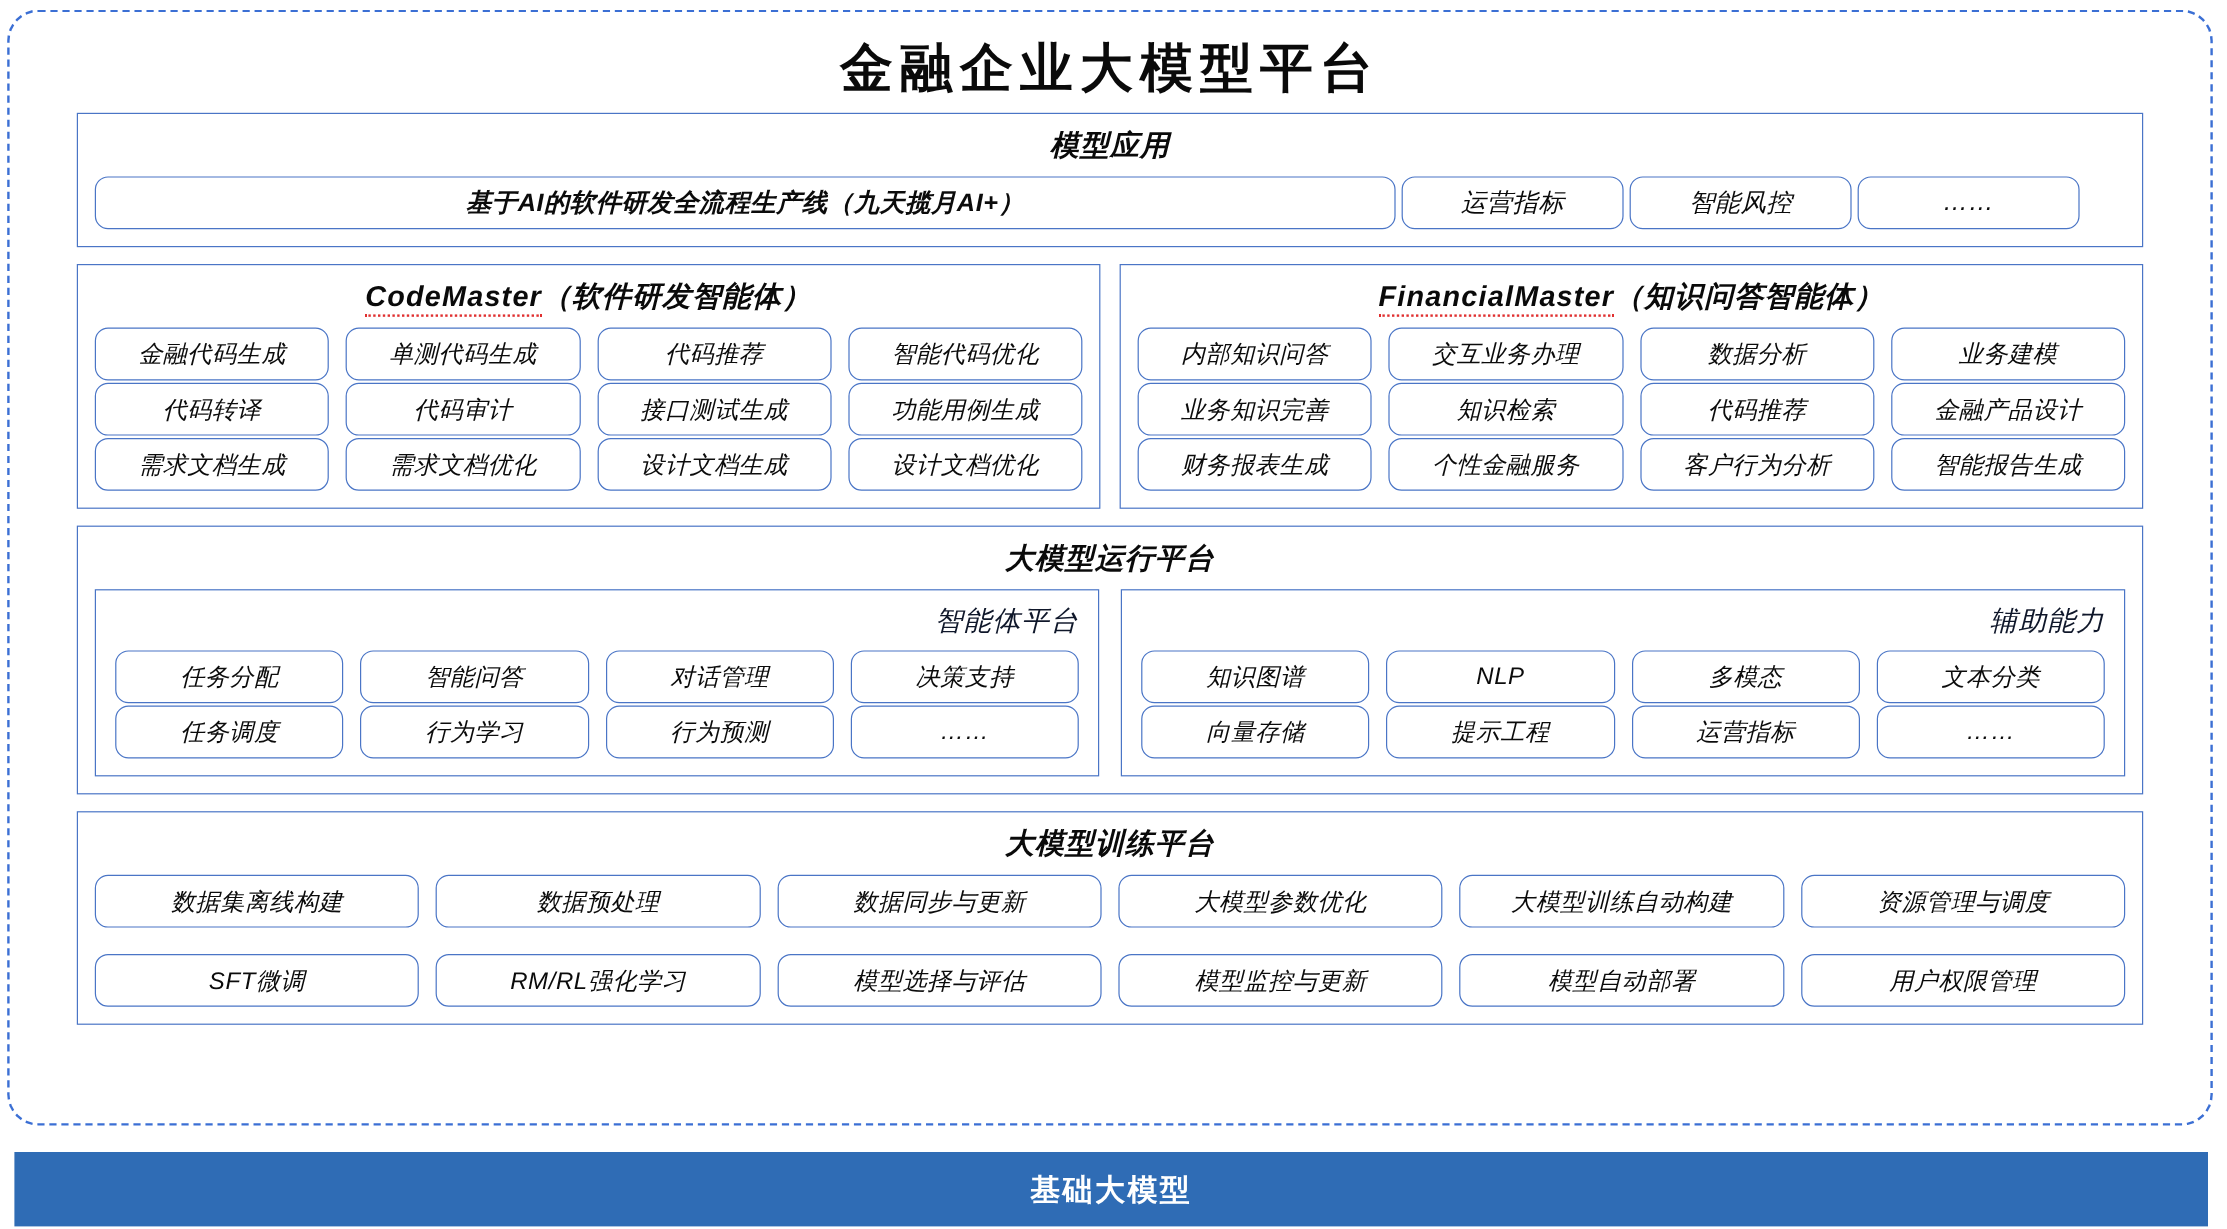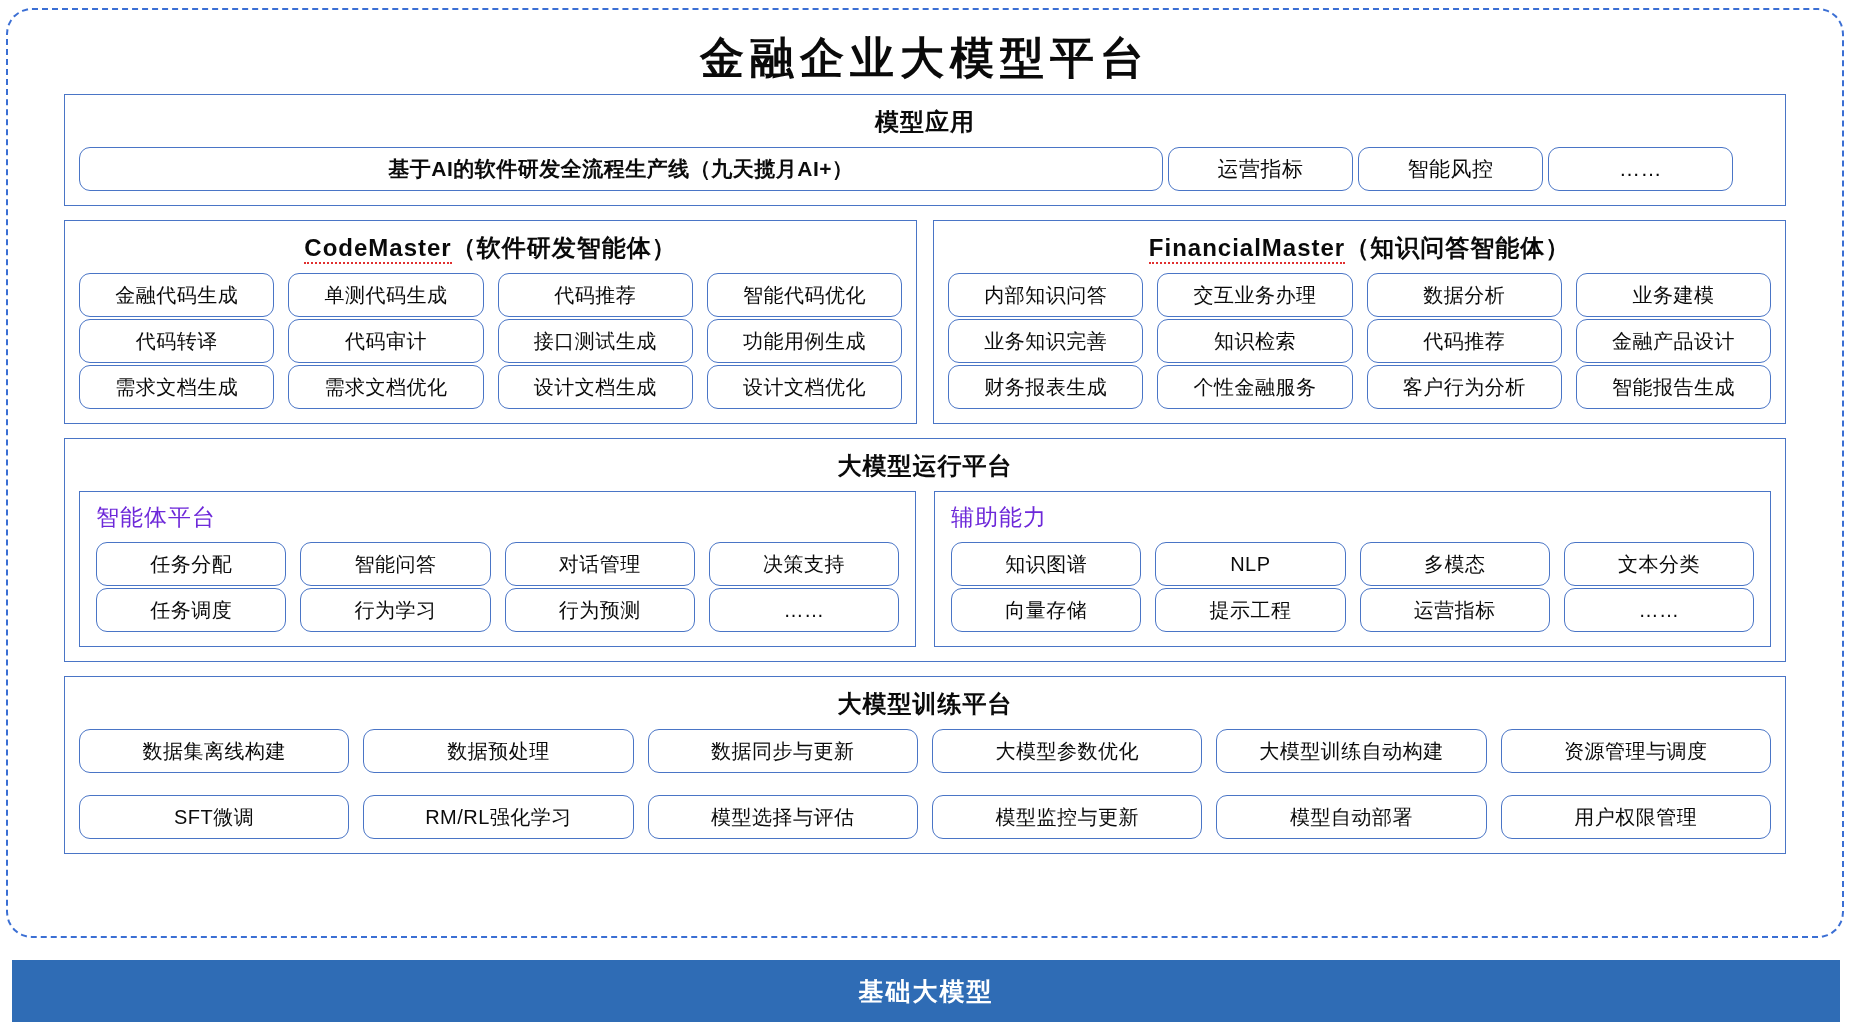--- a/index.html
+++ b/index.html
@@ -41,20 +41,21 @@
     padding-bottom: 14px;
   }
 
   
   .panel {
     box-sizing: border-box;
     border: 1.6px solid #4a75c6;
     background: #ffffff;
     margin: 0 56px 14px 56px;
     padding: 10px 14px 14px 14px;
+    font-style: italic;
   }
   .panel-title {
     text-align: center;
     font-size: 24px;
     font-weight: 700;
     color: #0a0a0a;
     letter-spacing: 1px;
     line-height: 1.25;
     margin: 2px 0 10px 0;
     white-space: nowrap;
@@ -120,24 +121,24 @@
   }
   .subpanel {
     box-sizing: border-box;
     border: 1.4px solid #4a75c6;
     background: #ffffff;
     flex: 1 1 0;
     min-width: 0;
     padding: 8px 16px 14px 16px;
   }
   .subpanel-title {
-    text-align: left;
+    text-align: right;
     font-size: 23px;
     font-weight: 400;
-    color: #6d28d9;
+    color: #0f172a;
     letter-spacing: 1px;
     margin: 2px 0 9px 0;
   }
 
   
   .grid6 {
     display: grid;
     grid-template-columns: repeat(6, 1fr);
     gap: 22px 14px;
   }

